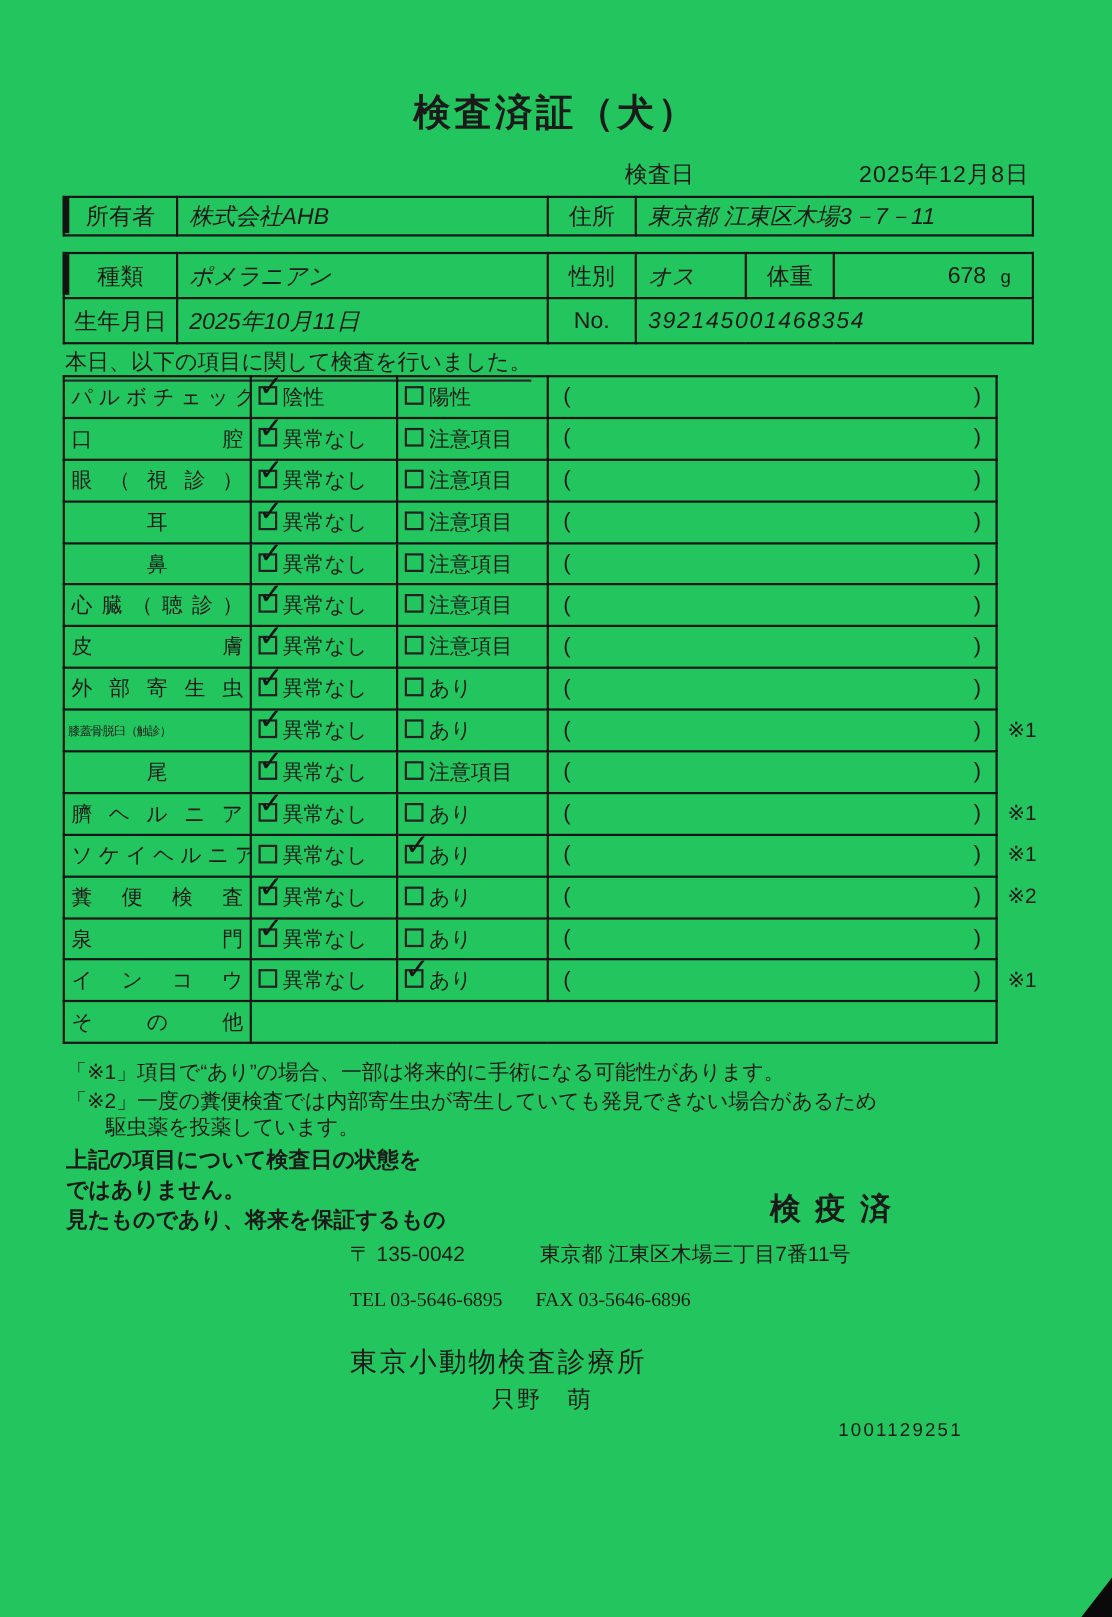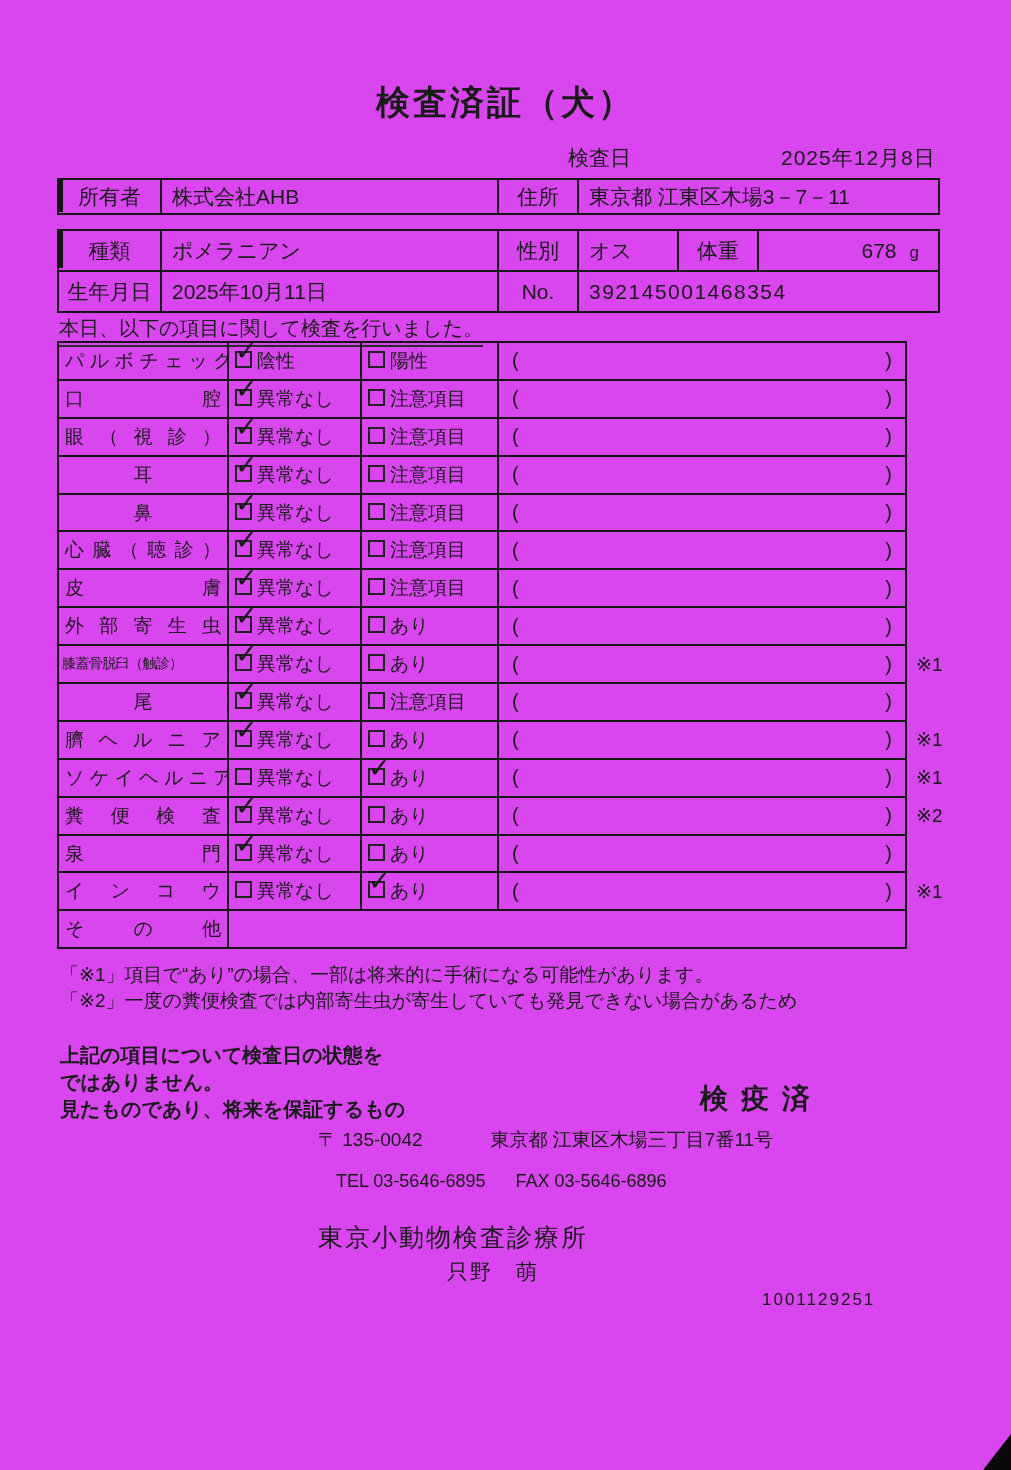--- a/index.html
+++ b/index.html
@@ -1,59 +1,59 @@
 <!DOCTYPE html>
 <html><head>
 <meta charset="utf-8">
 <style>
   html,body{margin:0;padding:0;background:#e9e9e9;}
-  .page{position:relative;width:1011px;height:1470px;background:#d946ef;font-family:"Liberation Sans","DejaVu Sans",sans-serif;color:#1a1a1a;overflow:hidden;margin:0 auto;}
+  .page{position:relative;width:1011px;height:1470px;background:#22c55e;font-family:"Liberation Sans","DejaVu Sans",sans-serif;color:#1a1a1a;overflow:hidden;margin:0 auto;}
 
   .title{position:absolute;top:80px;left:0;width:100%;text-align:center;font-size:34px;font-weight:600;letter-spacing:3px;margin:0;}
   .date-label{position:absolute;left:568px;top:144px;font-size:21px;}
   .date-value{position:absolute;left:781px;top:144px;font-size:21px;letter-spacing:1px;}
 
   table{border-collapse:collapse;table-layout:fixed;position:absolute;}
   .owner-table{left:57px;top:178px;width:881px;}
   .animal-table{left:57px;top:229px;width:881px;}
   .owner-table td,.animal-table td{border:2px solid #161616;font-size:21px;vertical-align:middle;overflow:hidden;white-space:nowrap;}
   .owner-table tr{height:35px;}
   .animal-table tr{height:41px;}
   td.lab{text-align:center;}
-  td.val{text-align:left;padding-left:10px;}
+  td.val{text-align:left;padding-left:10px;font-style:italic;}
   .num{font-size:22px;letter-spacing:1.5px;}
   td.weight{text-align:right;padding-right:19px;}
   .unit{font-size:17px;margin-left:13px;}
 
   .intro{position:absolute;left:59px;top:315px;font-size:20px;font-weight:500;border-bottom:2px solid #2a2a2a;padding-bottom:3px;}
 
   .checkup-table{left:57px;top:341px;width:896px;}
   .checkup-table tr{height:37.9px;}
   .checkup-table td{vertical-align:middle;overflow:hidden;}
   .checkup-table td.bordered{border:2px solid #161616;}
   .c-item{font-size:19px;padding:0 6px;text-align:justify;text-align-last:justify;white-space:nowrap;}
   .c-item.single{text-align:center;text-align-last:center;}
-  .c-item.tight{font-size:14px;letter-spacing:-0.6px;text-align:left;text-align-last:left;padding:0 3px;}
+  .c-item.tight{font-size:11px;letter-spacing:-0.6px;text-align:left;text-align-last:left;padding:0 3px;}
   .c-opt{font-size:19px;padding-left:6px;white-space:nowrap;}
   .cb{display:inline-block;width:13px;height:13px;border:2px solid #222;position:relative;margin-right:5px;vertical-align:-1px;}
   .cb .mark{position:absolute;left:-2px;top:-15px;font-size:27px;line-height:1;color:#161616;}
   .c-paren{font-size:20px;}
   .paren-wrap{display:flex;justify-content:space-between;padding:0 12px;}
   .c-note{border:none;font-size:19px;padding-left:9px;white-space:nowrap;}
 
   .note-line{position:absolute;font-size:19px;white-space:nowrap;}
   .n1{left:60px;top:962px;}
   .n2{left:60px;top:988px;}
   .n3{left:96px;top:1012px;}
 
   .disclaimer{position:absolute;left:60px;top:1042px;font-size:20px;font-weight:700;line-height:27px;}
   .stamp{position:absolute;left:700px;top:1080px;font-size:28px;letter-spacing:13px;font-weight:600;white-space:nowrap;}
 
   .postal-row{position:absolute;left:318px;top:1127px;font-size:19px;display:flex;gap:68px;white-space:nowrap;}
-  .tel-row{position:absolute;left:336px;top:1171px;font-size:18px;font-family:Liberation Sans, sans-serif;display:flex;gap:30px;white-space:nowrap;}
+  .tel-row{position:absolute;left:318px;top:1171px;font-size:18px;font-family:Liberation Serif, serif;display:flex;gap:30px;white-space:nowrap;}
   .clinic{position:absolute;left:318px;top:1221px;font-size:25px;letter-spacing:2px;font-weight:500;white-space:nowrap;}
   .person{position:absolute;left:447px;top:1258px;font-size:21px;letter-spacing:2px;white-space:nowrap;}
   .serial{position:absolute;left:762px;top:1290px;font-size:17px;letter-spacing:2px;}
 
   .corner-fold{position:absolute;right:0;bottom:0;width:0;height:0;border-bottom:36px solid #0a0a0a;border-left:28px solid transparent;}
   .edge-blob{position:absolute;background:#141414;}
   .b1{left:57px;top:180px;width:6px;height:32px;}
   .b2{left:57px;top:231px;width:6px;height:37px;}
 </style>
 </head>
@@ -306,20 +306,21 @@
         <tr>
           <td class="c-item bordered">そ の 他</td>
           <td class="bordered" colspan="3"></td>
           <td class="c-note"></td>
         </tr>
       </tbody>
   </table>
 
   <div class="note-line n1">「※1」項目で“あり”の場合、一部は将来的に手術になる可能性があります。</div>
   <div class="note-line n2">「※2」一度の糞便検査では内部寄生虫が寄生していても発見できない場合があるため</div>
+  <div class="note-line n3">駆虫薬を投薬しています。</div>
 
   <div class="disclaimer">
     <div>上記の項目について検査日の状態を</div>
     <div>ではありません。</div>
     <div>見たものであり、将来を保証するもの</div>
   </div>
 
   <div class="stamp">検疫済</div>
 
   <div class="postal-row">

